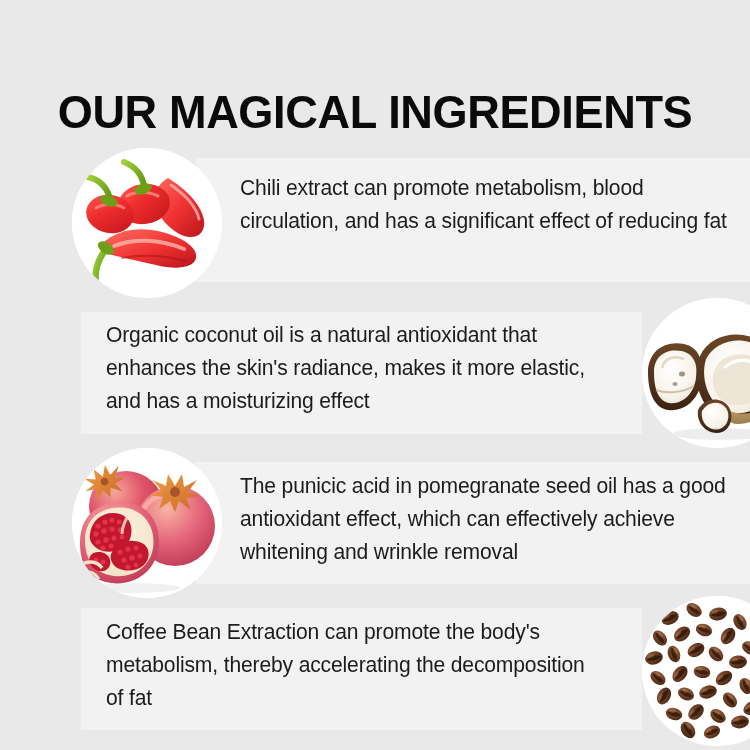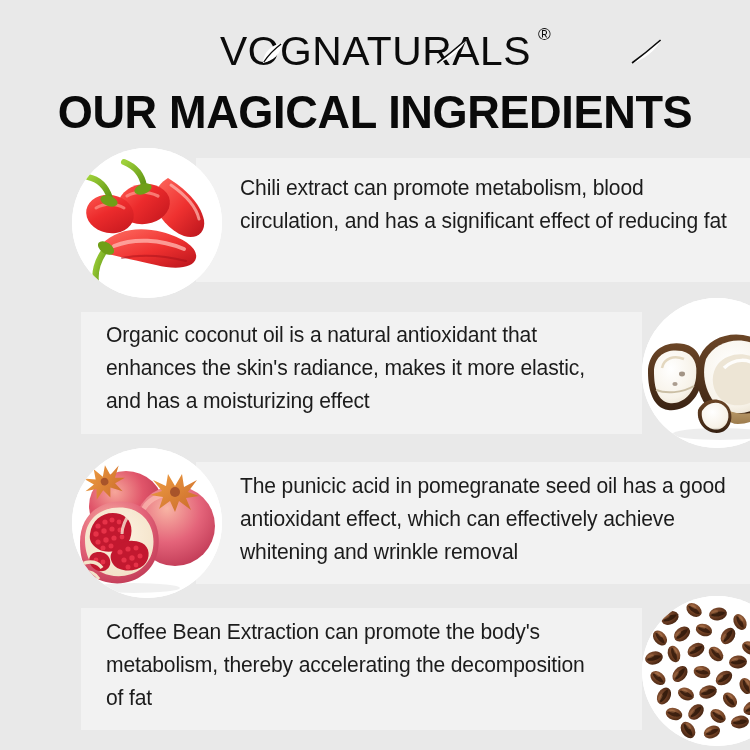--- a/index.html
+++ b/index.html
@@ -112,42 +112,20 @@
   #block4 .panel-text { left: 62px; top: 20px; width: 500px; }
   #block4 .circle { left: 598px; top: 0px; }
 
   .art { position: absolute; inset: 0; }
 </style>
 </head>
 <body>
 
 <div class="page">
 
-  <div class="brand">
-    <span class="brand-word">
-      <span>VOGNATURALS</span>
-      <span class="brand-reg">®</span>
-
-      
-      <svg class="leafmark on-o" width="26" height="26" viewBox="0 0 26 26">
-        <path d="M22 3 C11 5, 4 12, 3 23 C13 21, 21 14, 22 3 Z" fill="#ffffff"></path>
-        <path d="M21 4 C13 10, 8 16, 4 22" stroke="#0b0b0b" stroke-width="1.3" fill="none"></path>
-      </svg>
-      
-      <svg class="leafmark on-a1" width="34" height="30" viewBox="0 0 34 30">
-        <path d="M2 27 C10 20, 22 11, 32 2 C26 14, 14 23, 2 27 Z" fill="#ffffff"></path>
-        <path d="M31 3 C22 11, 11 20, 3 26" stroke="#0b0b0b" stroke-width="1.6" fill="none"></path>
-      </svg>
-      
-      <svg class="leafmark on-a2" width="34" height="30" viewBox="0 0 34 30">
-        <path d="M2 27 C10 20, 22 11, 32 2 C26 14, 14 23, 2 27 Z" fill="#ffffff"></path>
-        <path d="M31 3 C22 11, 11 20, 3 26" stroke="#0b0b0b" stroke-width="1.6" fill="none"></path>
-      </svg>
-    </span>
-  </div>
 
   <h1 class="headline">OUR MAGICAL INGREDIENTS</h1>
 
   <div class="block" id="block1">
     <div class="panel"></div>
     <div class="panel-text">Chili extract can promote metabolism, blood circulation, and has a significant effect of reducing fat</div>
 
     <div class="circle">
       <svg class="art" viewBox="0 0 150 150">
         <defs>

